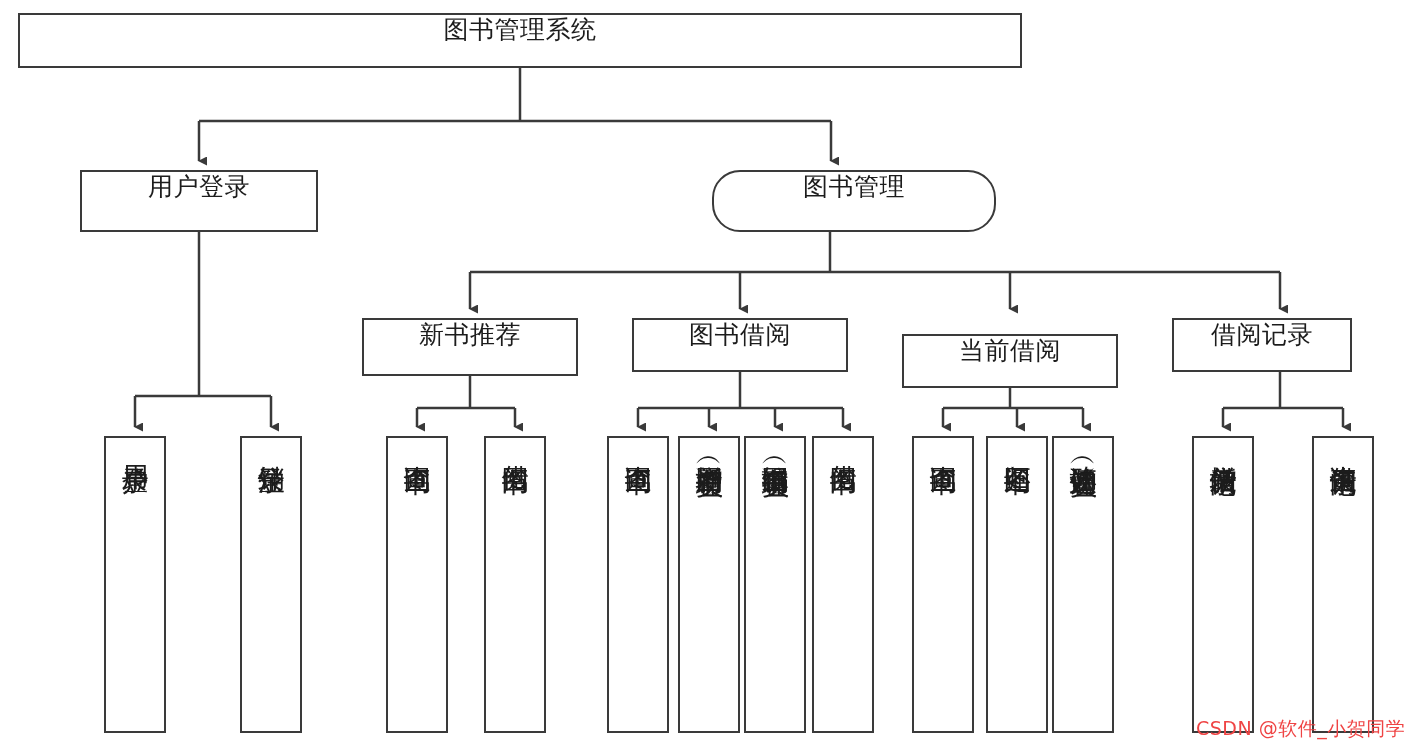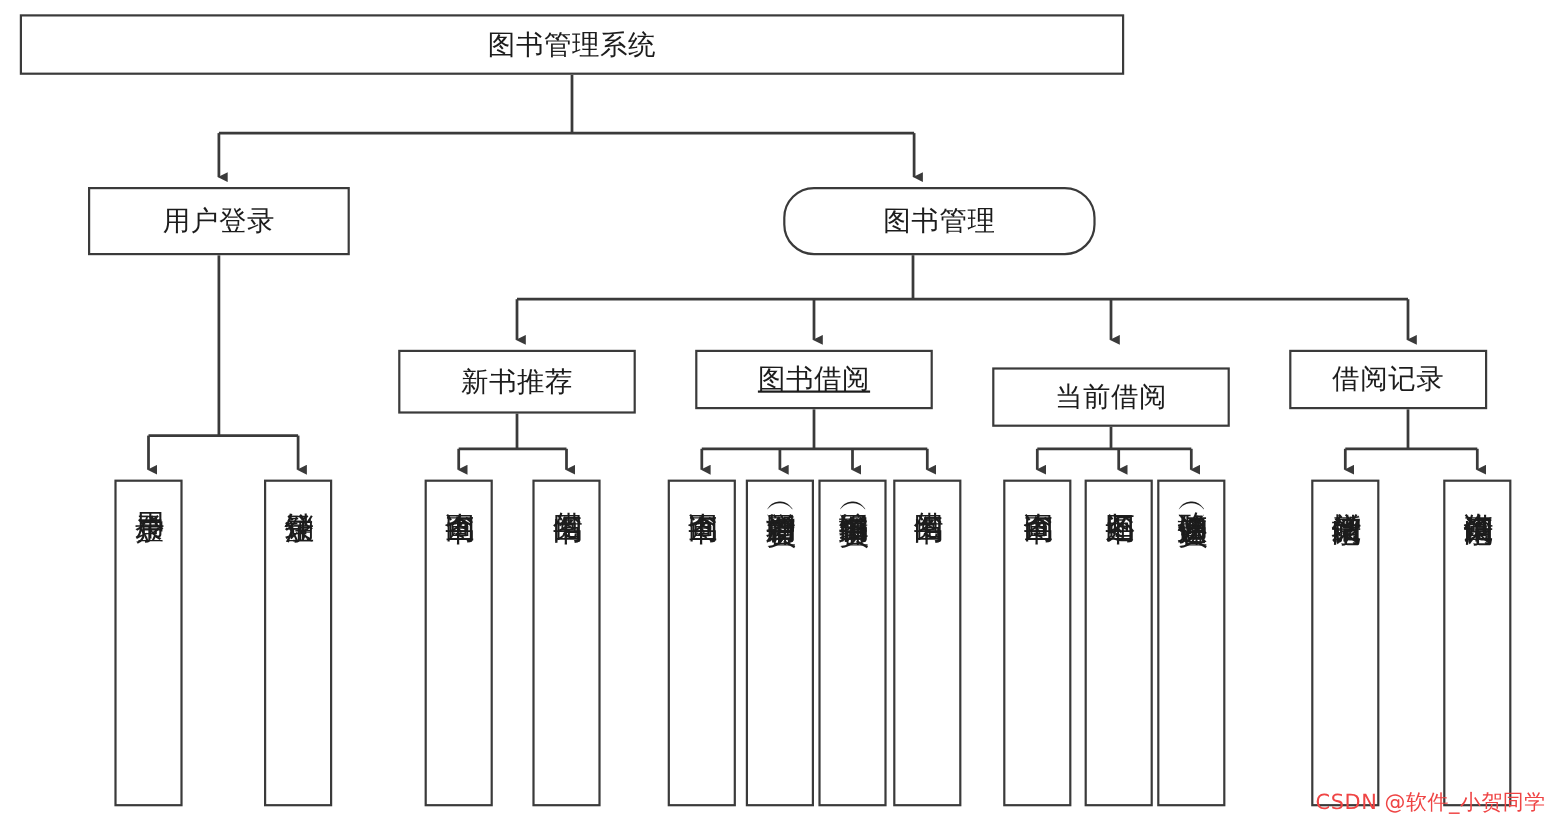--- a/index.html
+++ b/index.html
@@ -24,21 +24,21 @@
     width: 1405px;
     height: 747px;
     pointer-events: none;
   }
   .node {
     position: absolute;
     box-sizing: border-box;
     background: #ffffff;
     border: 2.5px solid #3a3a3a;
     display: flex;
-    align-items: center;
+    align-items: flex-start;
     justify-content: center;
     color: #1c1c1c;
   }
   .node .lbl {
     display: block;
     text-align: center;
     line-height: 1.18;
     white-space: pre;
   }
   
@@ -133,21 +133,21 @@
   <div class="node h" style="left:80px; top:170px; width:238px; height:62px;">
     <span class="lbl">用户登录</span>
   </div>
   <div class="node h" style="left:712px; top:170px; width:284px; height:62px;border-radius:28px;">
     <span class="lbl">图书管理</span>
   </div>
 
   <div class="node h" style="left:362px; top:318px; width:216px; height:58px;">
     <span class="lbl">新书推荐</span>
   </div>
-  <div class="node h" style="left:632px; top:318px; width:216px; height:54px;text-decoration:underline;">
+  <div class="node h" style="left:632px; top:318px; width:216px; height:54px;">
     <span class="lbl">图书借阅</span>
   </div>
   <div class="node h" style="left:902px; top:334px; width:216px; height:54px;">
     <span class="lbl">当前借阅</span>
   </div>
   <div class="node h" style="left:1172px; top:318px; width:180px; height:54px;">
     <span class="lbl">借阅记录</span>
   </div>
 
   <div class="node v" style="left:104px; top:436px; width:62px; height:297px;">

